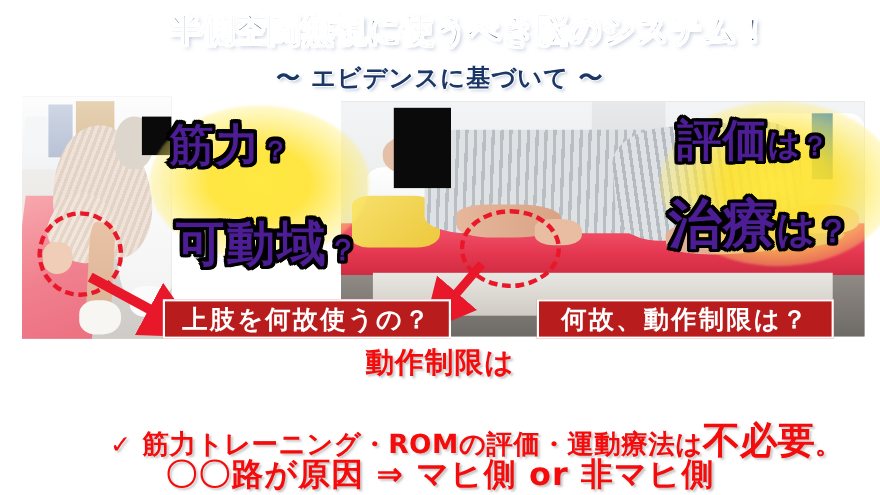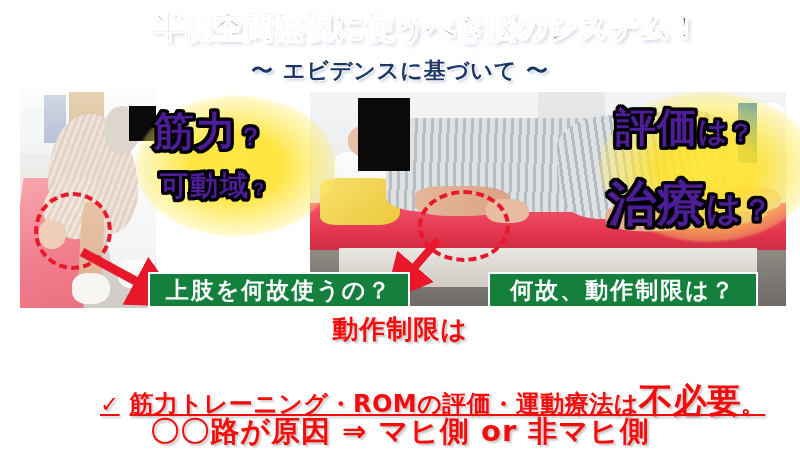--- a/index.html
+++ b/index.html
@@ -239,29 +239,29 @@
     paint-order:stroke fill;
     text-shadow:
       3px 0 0 #000,-3px 0 0 #000,0 3px 0 #000,0 -3px 0 #000,
       2px 2px 0 #000,-2px -2px 0 #000,2px -2px 0 #000,-2px 2px 0 #000,
       3px 2px 0 #000,-3px 2px 0 #000,3px -2px 0 #000,-3px -2px 0 #000,
       2px 3px 0 #000,-2px 3px 0 #000,2px -3px 0 #000,-2px -3px 0 #000;
   }
   .outlinetext .q{font-size:.62em;}
 
   #txt-kinryoku{left:154px;top:104px;font-size:40px;letter-spacing:2px;}
-  #txt-kadoiki{left:160px;top:167px;font-size:28px;letter-spacing:2px;}
+  #txt-kadoiki{left:160px;top:192px;font-size:44px;letter-spacing:2px;}
   #txt-hyouka {left:616px;top:100px;font-size:40px;letter-spacing:1px;}
   #txt-chiryou{left:608px;top:172px;font-size:48px;letter-spacing:1px;}
   .outlinetext .small{font-size:.72em;}
 
   
   .blackbar{
     position:absolute;
-    background:#15803d;
+    background:#b91c1c;
     border:2px solid #ffffff;
     color:#ffffff;
     font-weight:bold;
     display:flex;align-items:center;justify-content:center;
     letter-spacing:2px;
     box-sizing:border-box;
     white-space:nowrap;
   }
   #bar-left{left:148px;top:272px;width:262px;height:36px;font-size:23px;}
   #bar-right{left:488px;top:272px;width:270px;height:36px;font-size:23px;}
@@ -275,21 +275,21 @@
     text-shadow:2px 2px 2px rgba(150,150,150,.55);
     white-space:nowrap;
   }
   .bullet{
     position:absolute;
     color:#f50b0b;font-weight:bold;
     white-space:nowrap;
     text-shadow:2px 2px 2px rgba(150,150,150,.5);
   }
   #bullet-1{left:100px;top:343px;font-size:24px;letter-spacing:.5px;}
-  #bullet-2{left:100px;top:378px;font-size:24px;letter-spacing:.5px;text-decoration:underline;}
+  #bullet-2{left:100px;top:378px;font-size:24px;letter-spacing:.5px;}
   .check{font-size:.95em;font-weight:normal;margin-right:10px;}
   .big{font-size:34px;letter-spacing:0;}
   #conclusion{
     position:absolute;left:0;top:412px;width:800px;
     text-align:center;
     color:#f50b0b;font-size:29px;font-weight:bold;
     letter-spacing:1px;
     text-shadow:2px 2px 2px rgba(150,150,150,.55);
     white-space:nowrap;
   }

